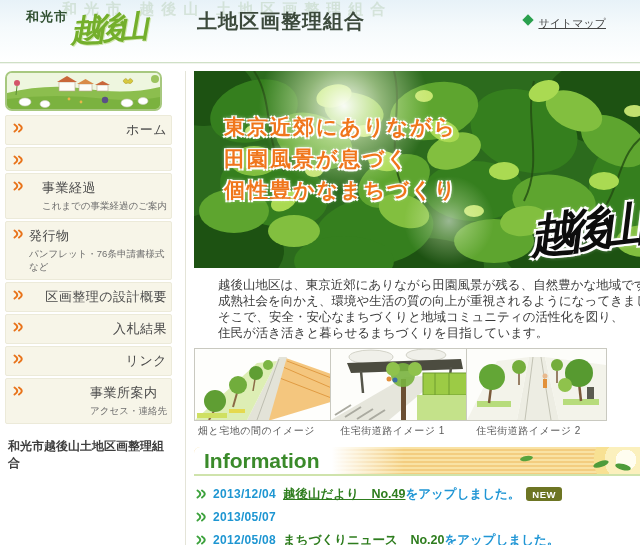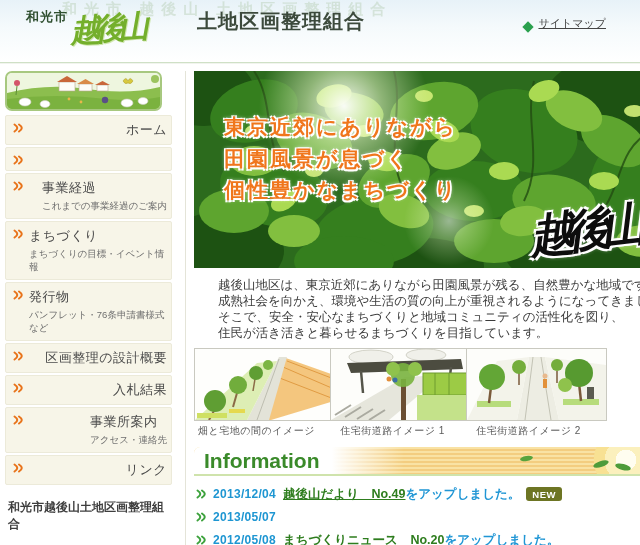--- a/index.html
+++ b/index.html
@@ -6,21 +6,21 @@
   body{font-family:"Liberation Sans","DejaVu Sans",sans-serif;}
   #page{position:relative;width:640px;height:545px;overflow:hidden;background:#fff;}
 
   
   .header{position:relative;height:62px;background:linear-gradient(180deg,#e7f2f8 0%,#f5fafc 45%,#ffffff 100%);border-bottom:1px solid #cfe0c6;box-shadow:0 1px 0 #f1f4ee;}
   .ghost-logo{position:absolute;top:0;left:62px;font-size:15px;font-weight:bold;letter-spacing:7px;color:rgba(175,200,170,.40);white-space:nowrap;}
   .logo-wrap{position:absolute;left:26px;top:8px;display:flex;align-items:flex-start;}
   .logo-city{font-size:13px;font-weight:bold;color:#2f4f2f;margin-bottom:16px;letter-spacing:1px;}
   .logo-script{font-family:"DejaVu Serif","Liberation Serif",serif;font-style:italic;font-weight:bold;font-size:31px;color:#74af2c;letter-spacing:-7px;transform:rotate(-4deg);margin:0 10px 2px 2px;text-shadow:1px 1px 0 #cfe6ad;}
   .logo-org{font-size:20px;font-weight:bold;color:#3c4a3c;margin-bottom:9px;letter-spacing:1px;margin-left:45px;}
-  .sitemap{position:absolute;right:34px;top:16px;display:flex;align-items:flex-end;gap:6px;font-size:11px;color:#444;text-decoration:underline;cursor:pointer;}
+  .sitemap{position:absolute;right:34px;top:16px;display:flex;align-items:flex-start;gap:6px;font-size:11px;color:#444;text-decoration:underline;cursor:pointer;}
   .diamond{width:8px;height:8px;background:#2aa04e;transform:rotate(45deg);display:inline-block;}
 
   
   .cols{display:flex;align-items:flex-start;padding:8px 0 0 5px;}
   .sidebar{width:167px;flex:0 0 167px;border-right:1px solid #e4e4d8;padding-right:13px;min-height:475px;}
   .side-illus{width:153px;height:36px;border:2px solid #a7c87f;border-radius:7px;overflow:hidden;display:block;margin-bottom:4px;background:#eaf4d8;}
   .nav-item{display:flex;gap:6px;align-items:flex-start;background:#f7f5e8;border:1px solid #ecead9;border-radius:2px;padding:5px 4px 5px 7px;margin-bottom:2px;cursor:pointer;text-decoration:none;justify-content:space-between;}
   .arr{flex:0 0 10px;margin-top:2px;color:#e8731a;}
   .arr svg{display:block;}
   .nav-texts{display:flex;flex-direction:column;}
@@ -141,32 +141,20 @@
               <path d="M1.5 1.5 C3.8 3 4.3 4 4.3 5 C4.3 6 3.8 7 1.5 8.5" fill="none" stroke="currentColor" stroke-width="2" stroke-linecap="round"></path>
               <path d="M6 1.5 C8.3 3 8.8 4 8.8 5 C8.8 6 8.3 7 6 8.5" fill="none" stroke="currentColor" stroke-width="2" stroke-linecap="round"></path>
             </svg>
           </span>
         <span class="nav-texts">
           <span class="nav-label">事業経過</span>
           <span class="nav-sub">これまでの事業経過のご案内</span>
         </span>
       </a>
 
-      <a class="nav-item">
-        <span class="arr">
-            <svg width="10" height="10" viewBox="0 0 10 10">
-              <path d="M1.5 1.5 C3.8 3 4.3 4 4.3 5 C4.3 6 3.8 7 1.5 8.5" fill="none" stroke="currentColor" stroke-width="2" stroke-linecap="round"></path>
-              <path d="M6 1.5 C8.3 3 8.8 4 8.8 5 C8.8 6 8.3 7 6 8.5" fill="none" stroke="currentColor" stroke-width="2" stroke-linecap="round"></path>
-            </svg>
-          </span>
-        <span class="nav-texts">
-          <span class="nav-label">まちづくり</span>
-          <span class="nav-sub">まちづくりの目標・イベント情報</span>
-        </span>
-      </a>
 
       <a class="nav-item">
         <span class="arr">
             <svg width="10" height="10" viewBox="0 0 10 10">
               <path d="M1.5 1.5 C3.8 3 4.3 4 4.3 5 C4.3 6 3.8 7 1.5 8.5" fill="none" stroke="currentColor" stroke-width="2" stroke-linecap="round"></path>
               <path d="M6 1.5 C8.3 3 8.8 4 8.8 5 C8.8 6 8.3 7 6 8.5" fill="none" stroke="currentColor" stroke-width="2" stroke-linecap="round"></path>
             </svg>
           </span>
         <span class="nav-texts">
           <span class="nav-label">発行物</span>
@@ -199,35 +187,35 @@
       </a>
 
       <a class="nav-item">
         <span class="arr">
             <svg width="10" height="10" viewBox="0 0 10 10">
               <path d="M1.5 1.5 C3.8 3 4.3 4 4.3 5 C4.3 6 3.8 7 1.5 8.5" fill="none" stroke="currentColor" stroke-width="2" stroke-linecap="round"></path>
               <path d="M6 1.5 C8.3 3 8.8 4 8.8 5 C8.8 6 8.3 7 6 8.5" fill="none" stroke="currentColor" stroke-width="2" stroke-linecap="round"></path>
             </svg>
           </span>
         <span class="nav-texts">
+            <span class="nav-label">リンク</span>
+          </span>
+      </a>
+
+      <a class="nav-item">
+        <span class="arr">
+            <svg width="10" height="10" viewBox="0 0 10 10">
+              <path d="M1.5 1.5 C3.8 3 4.3 4 4.3 5 C4.3 6 3.8 7 1.5 8.5" fill="none" stroke="currentColor" stroke-width="2" stroke-linecap="round"></path>
+              <path d="M6 1.5 C8.3 3 8.8 4 8.8 5 C8.8 6 8.3 7 6 8.5" fill="none" stroke="currentColor" stroke-width="2" stroke-linecap="round"></path>
+            </svg>
+          </span>
+        <span class="nav-texts">
           <span class="nav-label">事業所案内</span>
           <span class="nav-sub">アクセス・連絡先</span>
         </span>
-      </a>
-
-      <a class="nav-item">
-        <span class="arr">
-            <svg width="10" height="10" viewBox="0 0 10 10">
-              <path d="M1.5 1.5 C3.8 3 4.3 4 4.3 5 C4.3 6 3.8 7 1.5 8.5" fill="none" stroke="currentColor" stroke-width="2" stroke-linecap="round"></path>
-              <path d="M6 1.5 C8.3 3 8.8 4 8.8 5 C8.8 6 8.3 7 6 8.5" fill="none" stroke="currentColor" stroke-width="2" stroke-linecap="round"></path>
-            </svg>
-          </span>
-        <span class="nav-texts">
-            <span class="nav-label">リンク</span>
-          </span>
       </a>
 
       <div class="side-footer">
         <div class="sf-org">和光市越後山土地区画整理組合</div>
 
       </div>
     </div>
 
     <div class="main">
 

